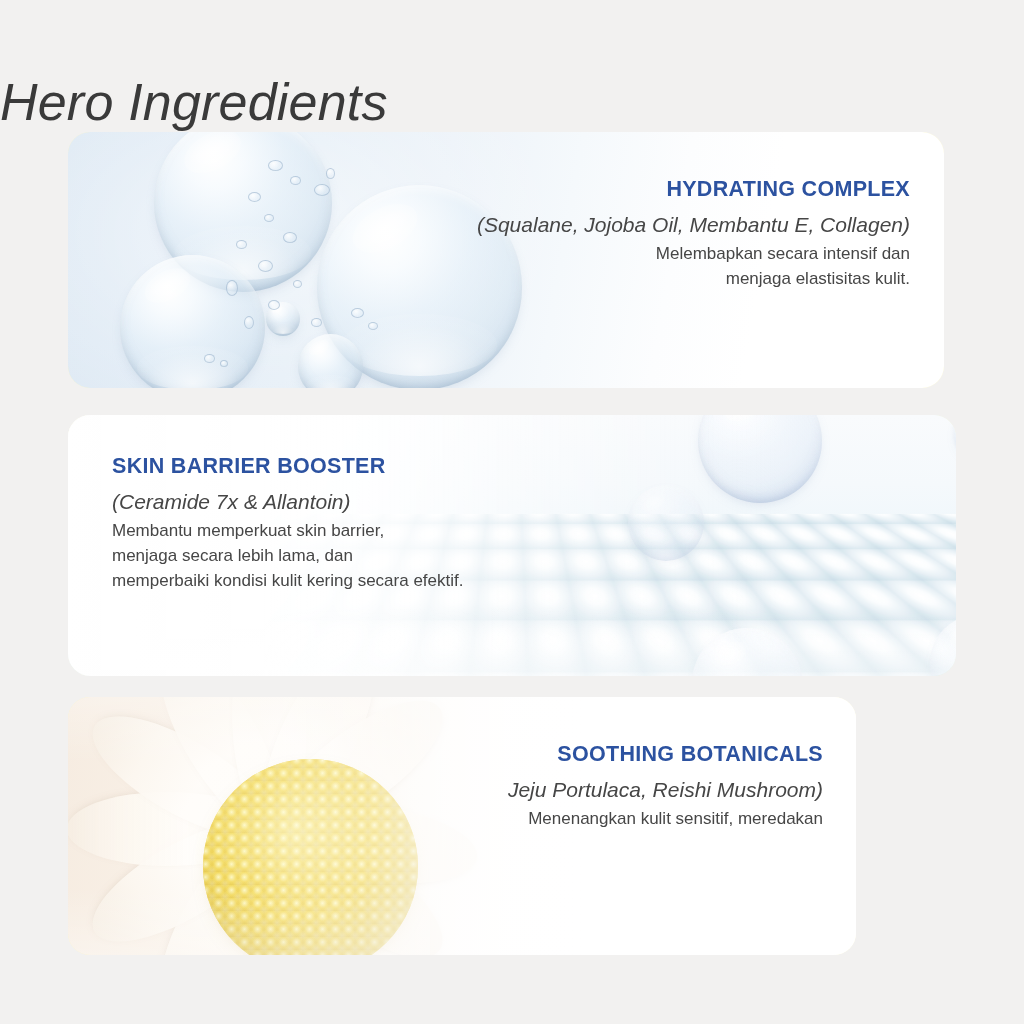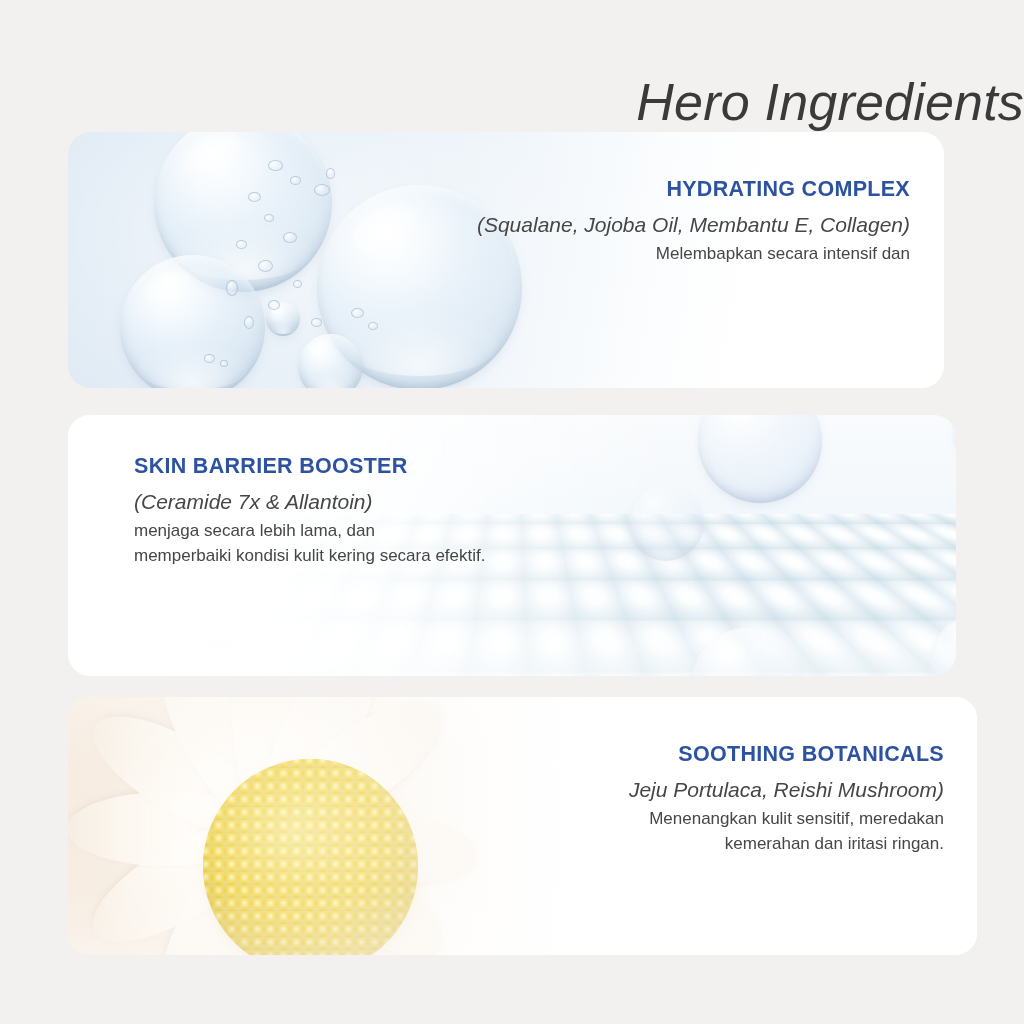--- a/index.html
+++ b/index.html
@@ -20,40 +20,40 @@
     height: 1024px;
     background: #f2f1f0;
   }
 
   
   .poster-title {
     position: absolute;
     top: 38px;
     left: 0;
     width: 1024px;
-    text-align: right;
+    text-align: left;
     font-size: 52px;
     font-style: italic;
     font-weight: 400;
     letter-spacing: 0.2px;
     color: #3a3a3a;
     line-height: 1.15;
   }
 
   
   .card {
     position: absolute;
     border-radius: 22px;
     overflow: hidden;
     background: #fef9c3;
   }
 
   #card-hydrating { left: 68px;  top: 132px; width: 876px; height: 256px; }
   #card-barrier   { left: 68px;  top: 415px; width: 888px; height: 261px; }
-  #card-botanical { left: 68px;  top: 697px; width: 909px; height: 258px; }
+  #card-botanical { left: 68px;  top: 697px; width: 788px; height: 258px; }
 
   .card-art {
     position: absolute;
     inset: 0;
     overflow: hidden;
   }
 
   .card-copy {
     position: absolute;
     z-index: 6;
@@ -79,21 +79,21 @@
     font-size: 17px;
     color: #464646;
     line-height: 1.47;
   }
 
   
   .copy-right { text-align: right; }
   .copy-left  { text-align: left; }
 
   #copy-hydrating { right: 34px; top: 44px; width: 540px; }
-  #copy-barrier   { left: 66px;  top: 38px; width: 600px; }
+  #copy-barrier   { left: 44px;  top: 38px; width: 600px; }
   #copy-botanical { right: 33px; top: 44px; width: 560px; }
 
   
   .water-bg {
     position: absolute;
     inset: 0;
     background:
       linear-gradient(100deg,
         #dfeaf4 0%,
         #e2ecf6 14%,
@@ -390,20 +390,21 @@
       <div class="microbubble" style="left:283px;top:176px;width:11px;height:8px;"></div>
       <div class="microbubble" style="left:300px;top:190px;width:8px;height:6px;"></div>
       <div class="microbubble" style="left:136px;top:222px;width:9px;height:7px;"></div>
       <div class="microbubble" style="left:152px;top:228px;width:6px;height:5px;"></div>
     </div>
 
     <div class="card-copy copy-right" id="copy-hydrating">
       <div class="kicker">HYDRATING COMPLEX</div>
       <div class="inci">(Squalane, Jojoba Oil, Membantu E, Collagen)</div>
       <div class="desc-line">Melembapkan secara intensif dan</div>
+      <div class="desc-line">menjaga elastisitas kulit.</div>
     </div>
   </section>
 
   <section class="card" id="card-barrier">
 
     <div class="card-art">
       <div class="lattice-bg"></div>
       <div class="lattice-sky"></div>
       <div class="lattice-floor">
         <div class="lattice-rows"></div>
@@ -415,20 +416,21 @@
       <div class="bubble" id="bub-4"></div>
       <div class="bubble" id="bub-5"></div>
 
       <div class="lattice-fade-left"></div>
       <div class="lattice-fade-bottom"></div>
     </div>
 
     <div class="card-copy copy-left" id="copy-barrier">
       <div class="kicker">SKIN BARRIER BOOSTER</div>
       <div class="inci">(Ceramide 7x &amp; Allantoin)</div>
+      <div class="desc-line">Membantu memperkuat skin barrier,</div>
       <div class="desc-line">menjaga secara lebih lama, dan</div>
       <div class="desc-line">memperbaiki kondisi kulit kering secara efektif.</div>
     </div>
   </section>
 
   <section class="card" id="card-botanical">
 
     <div class="card-art">
       <div class="flower-bg"></div>
 
@@ -453,17 +455,16 @@
       </div>
 
       <div class="flower-soft-top"></div>
       <div class="flower-fade"></div>
     </div>
 
     <div class="card-copy copy-right" id="copy-botanical">
       <div class="kicker">SOOTHING BOTANICALS</div>
       <div class="inci">Jeju Portulaca, Reishi Mushroom)</div>
       <div class="desc-line">Menenangkan kulit sensitif, meredakan</div>
-      <div class="desc-line">kemerahan dan iritasi ringan.</div>
     </div>
   </section>
 
 </div>
 
 </body></html>

